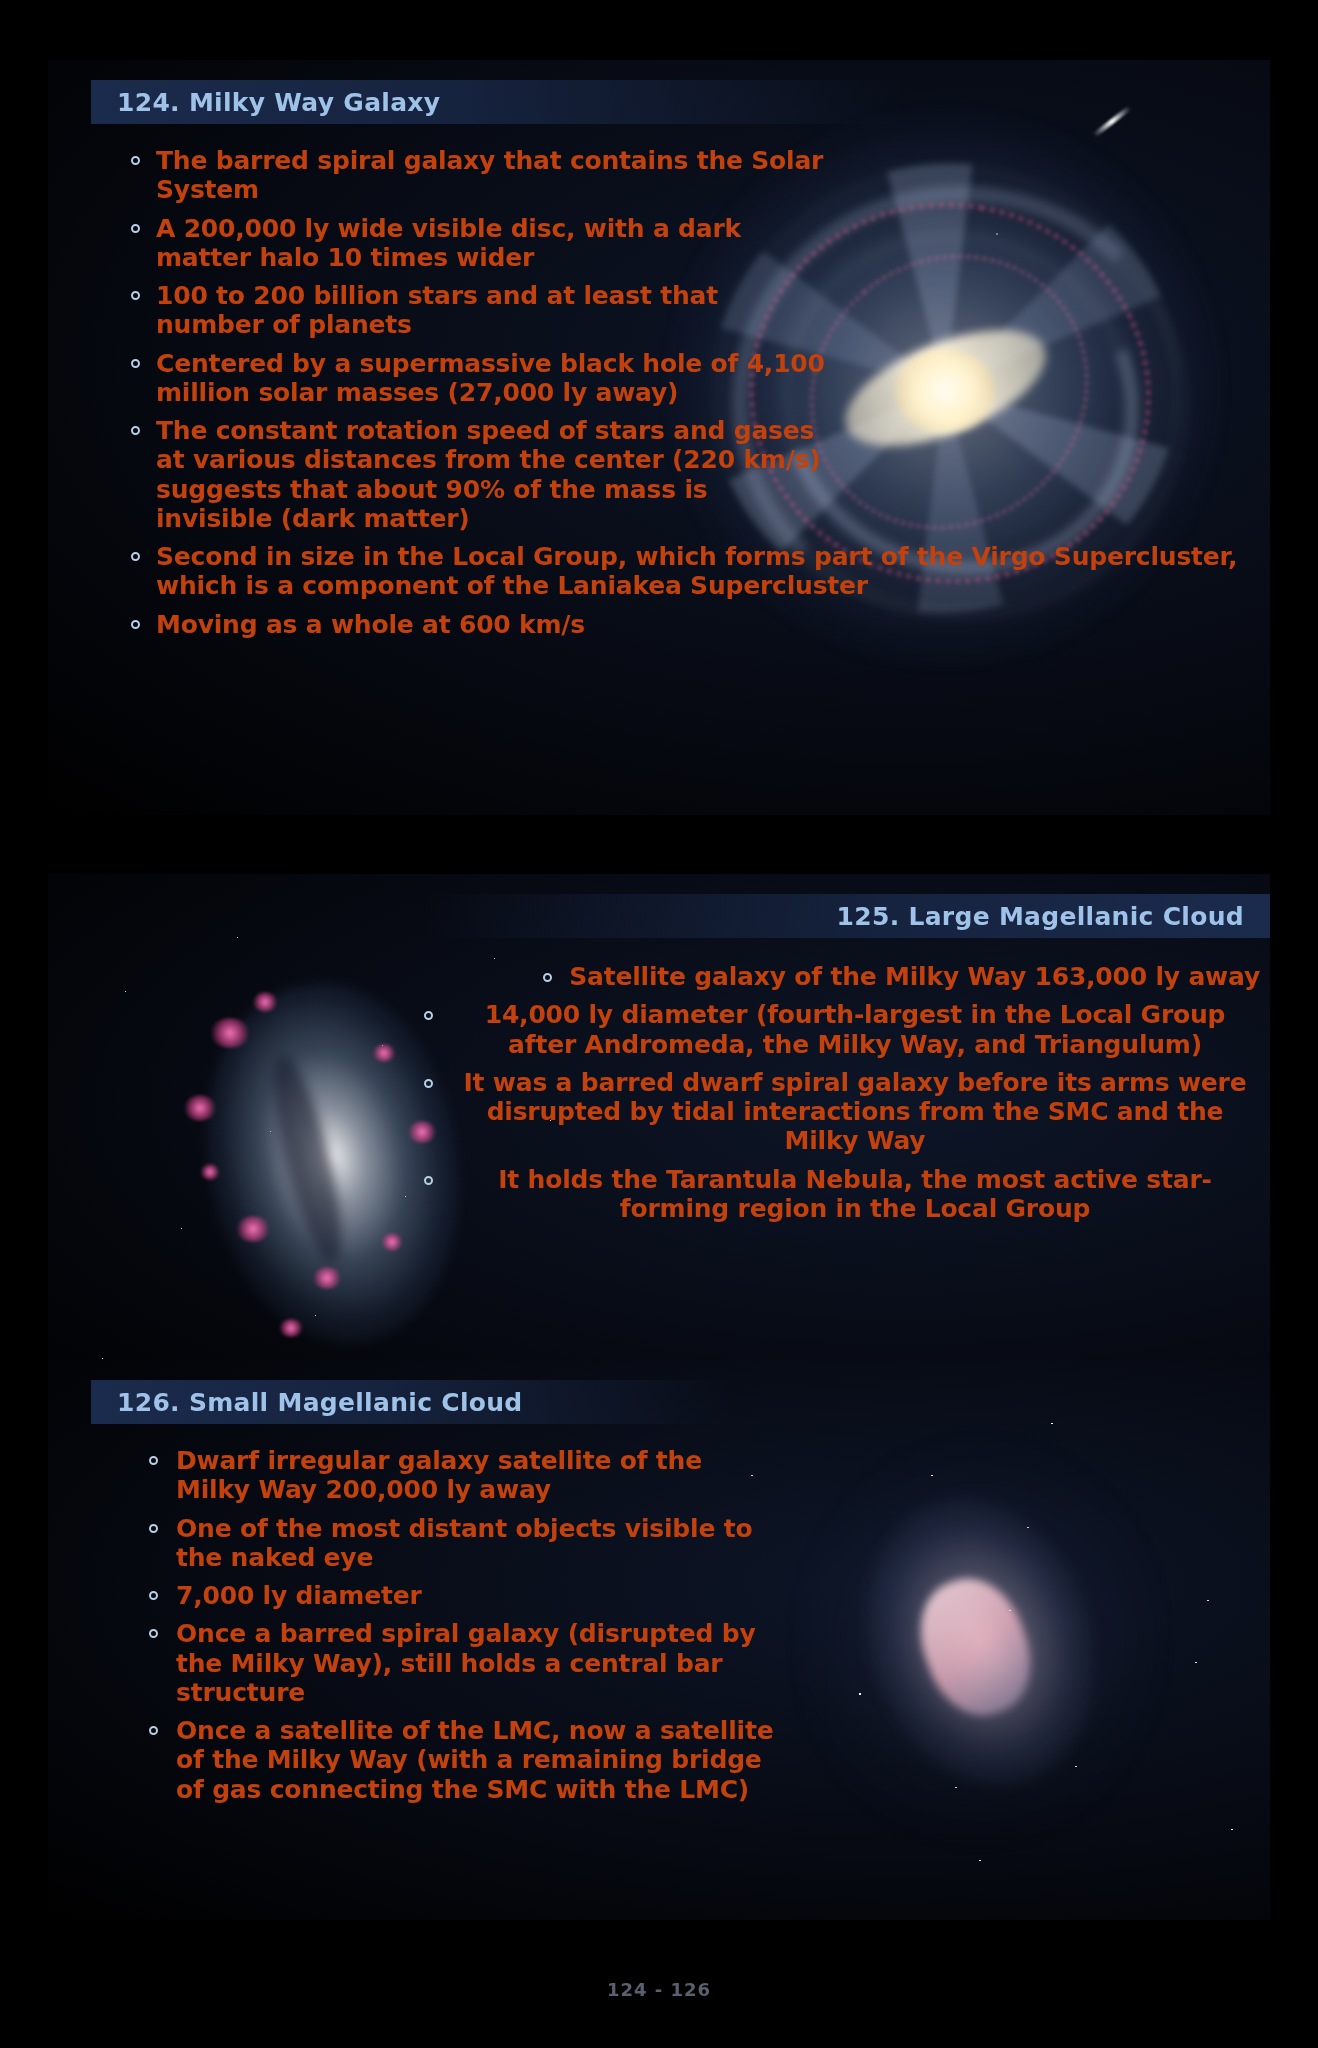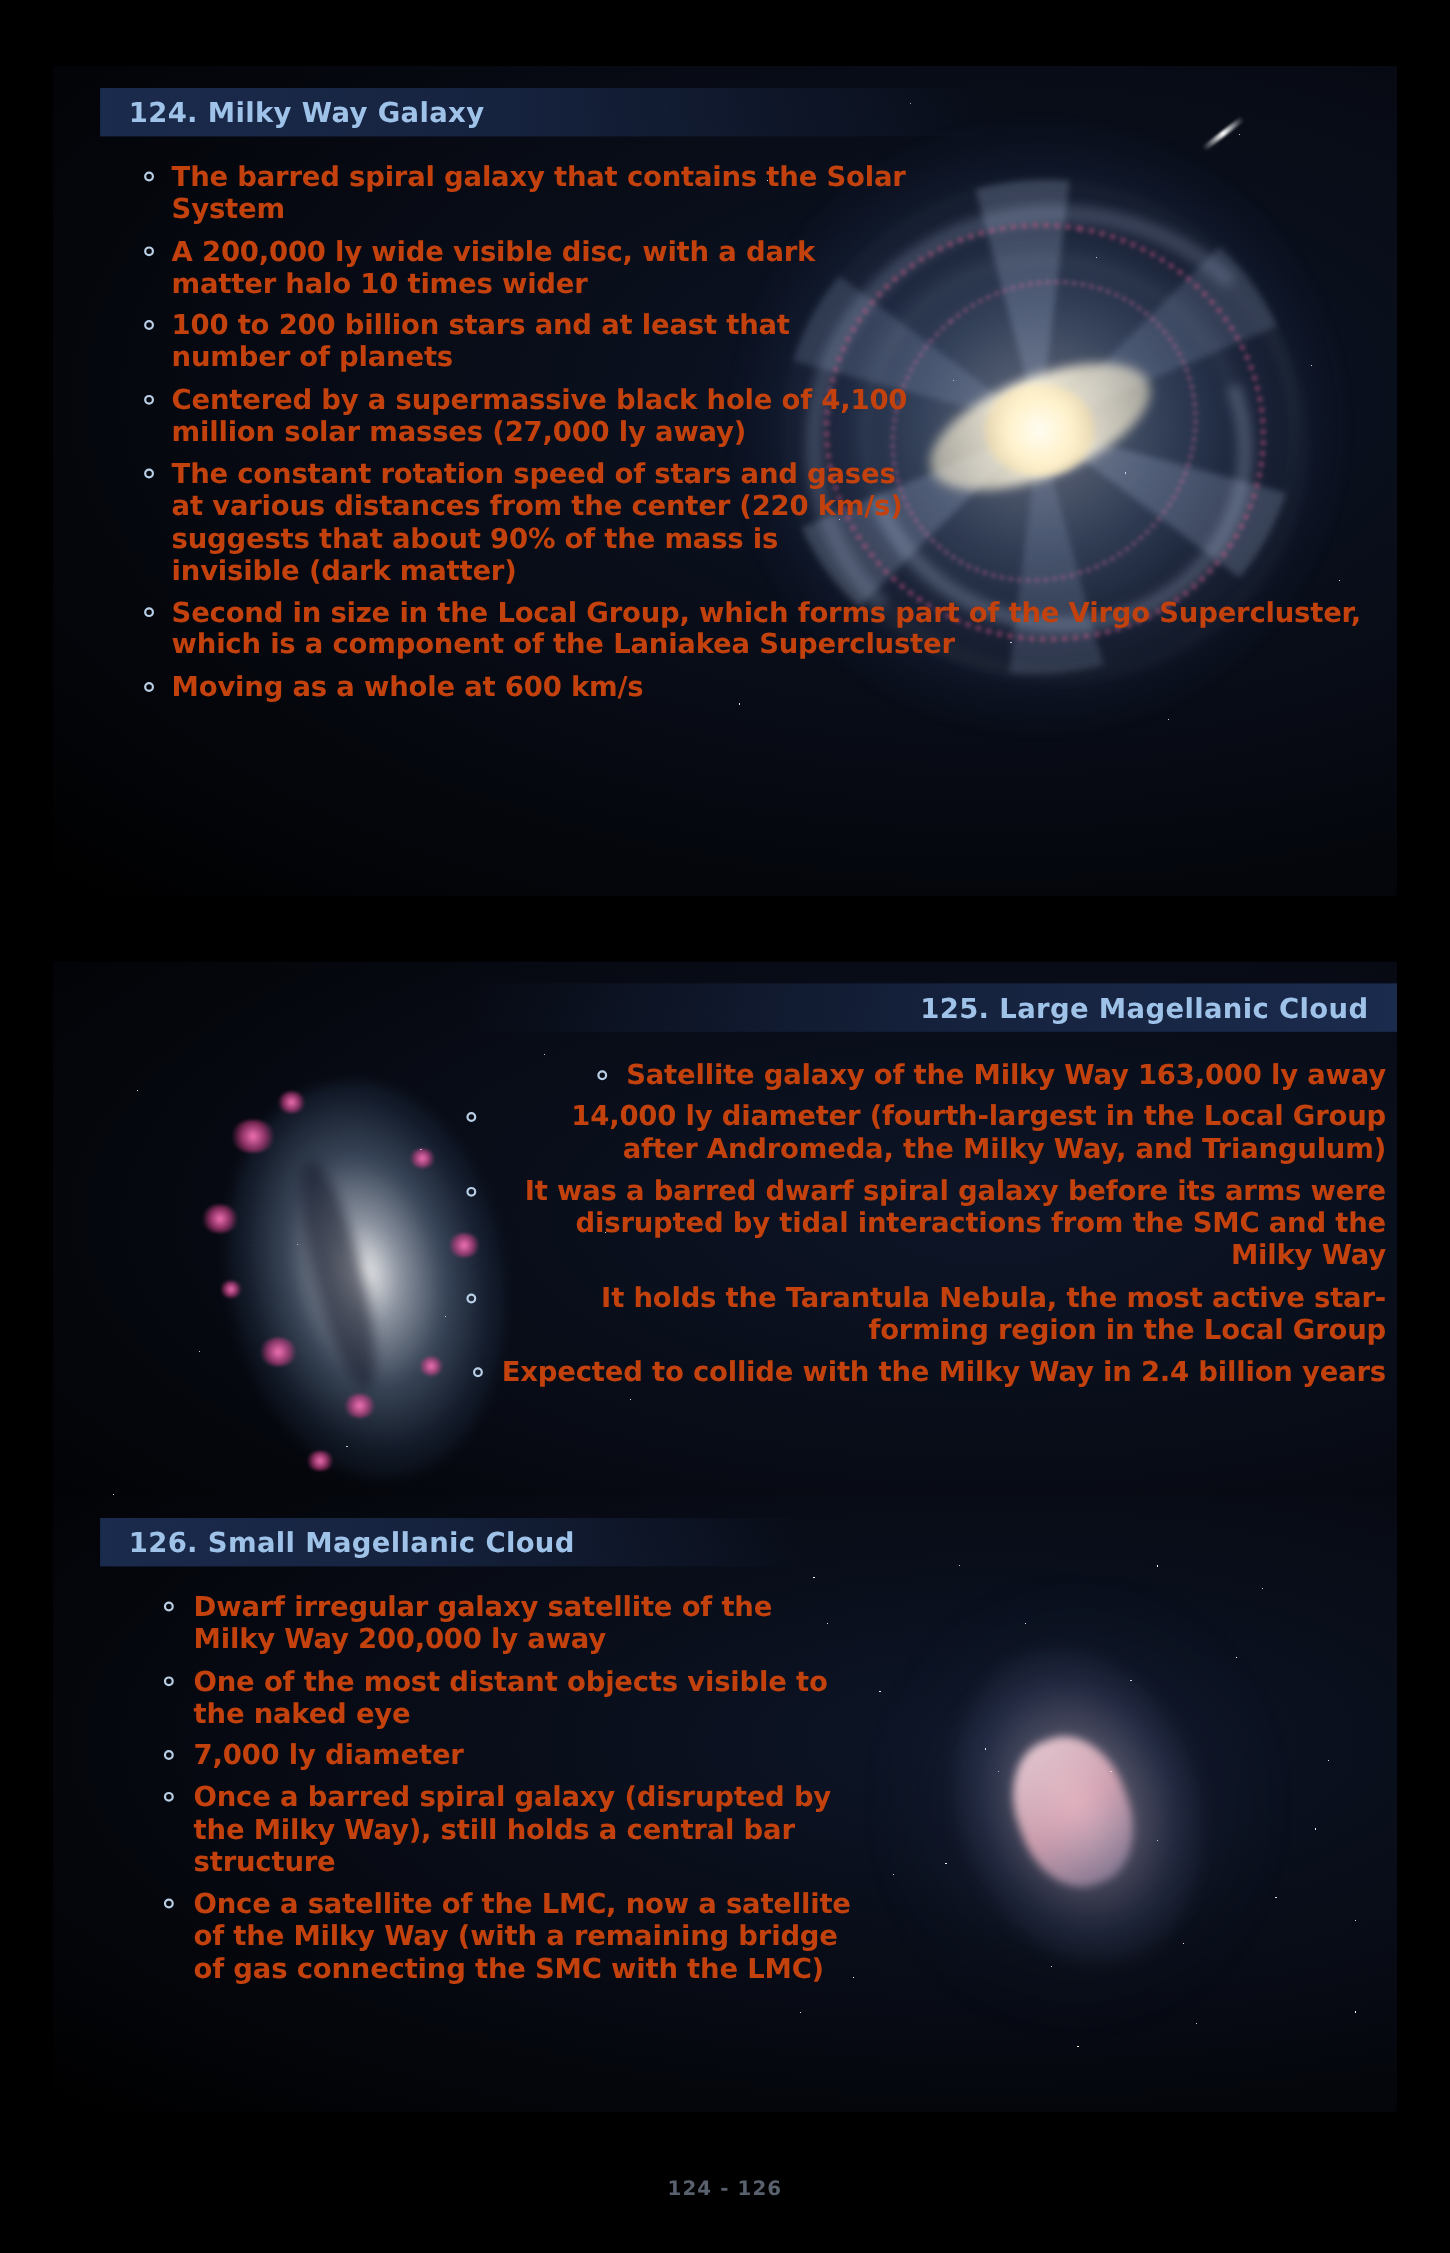--- a/index.html
+++ b/index.html
@@ -88,21 +88,21 @@
   
   ul.bullets.align-right li {
     text-align: right;
     padding-left: 0;
     padding-right: 0;
   }
   ul.bullets.align-right li .inner {
     display: inline-block;
     position: relative;
     padding-left: 30px;
-    text-align: right;
+    text-align: center;
   }
   ul.bullets.align-right li .marker {
     left: 4px;
     top: 11px;
   }
 
   
   #sec124 {
     left: 48px; top: 60px;
     width: 1222px; height: 755px;
@@ -421,21 +421,20 @@
 
     <div class="title-bar right-align">
       <div class="title-text">125. Large Magellanic Cloud</div>
     </div>
 
     <ul class="bullets align-right">
       <li><span class="inner"><span class="marker"></span><span>Satellite galaxy of the Milky Way 163,000 ly away</span></span></li>
       <li><span class="inner"><span class="marker"></span><span>14,000 ly diameter (fourth-largest in the Local Group after Andromeda, the Milky Way, and Triangulum)</span></span></li>
       <li><span class="inner"><span class="marker"></span><span>It was a barred dwarf spiral galaxy before its arms were disrupted by tidal interactions from the SMC and the Milky Way</span></span></li>
       <li><span class="inner"><span class="marker"></span><span>It holds the Tarantula Nebula, the most active star-forming region in the Local Group</span></span></li>
-      <li><span class="inner"><span class="marker"></span><span>Expected to collide with the Milky Way in 2.4 billion years</span></span></li>
     </ul>
   </div>
 
   <div class="section" id="sec126">
     <div class="section-bg"></div>
 
     <div class="smc-image">
       <div class="starfield"></div>
       <div class="smc-dense-stars"></div>
       <div class="smc-wrap">

